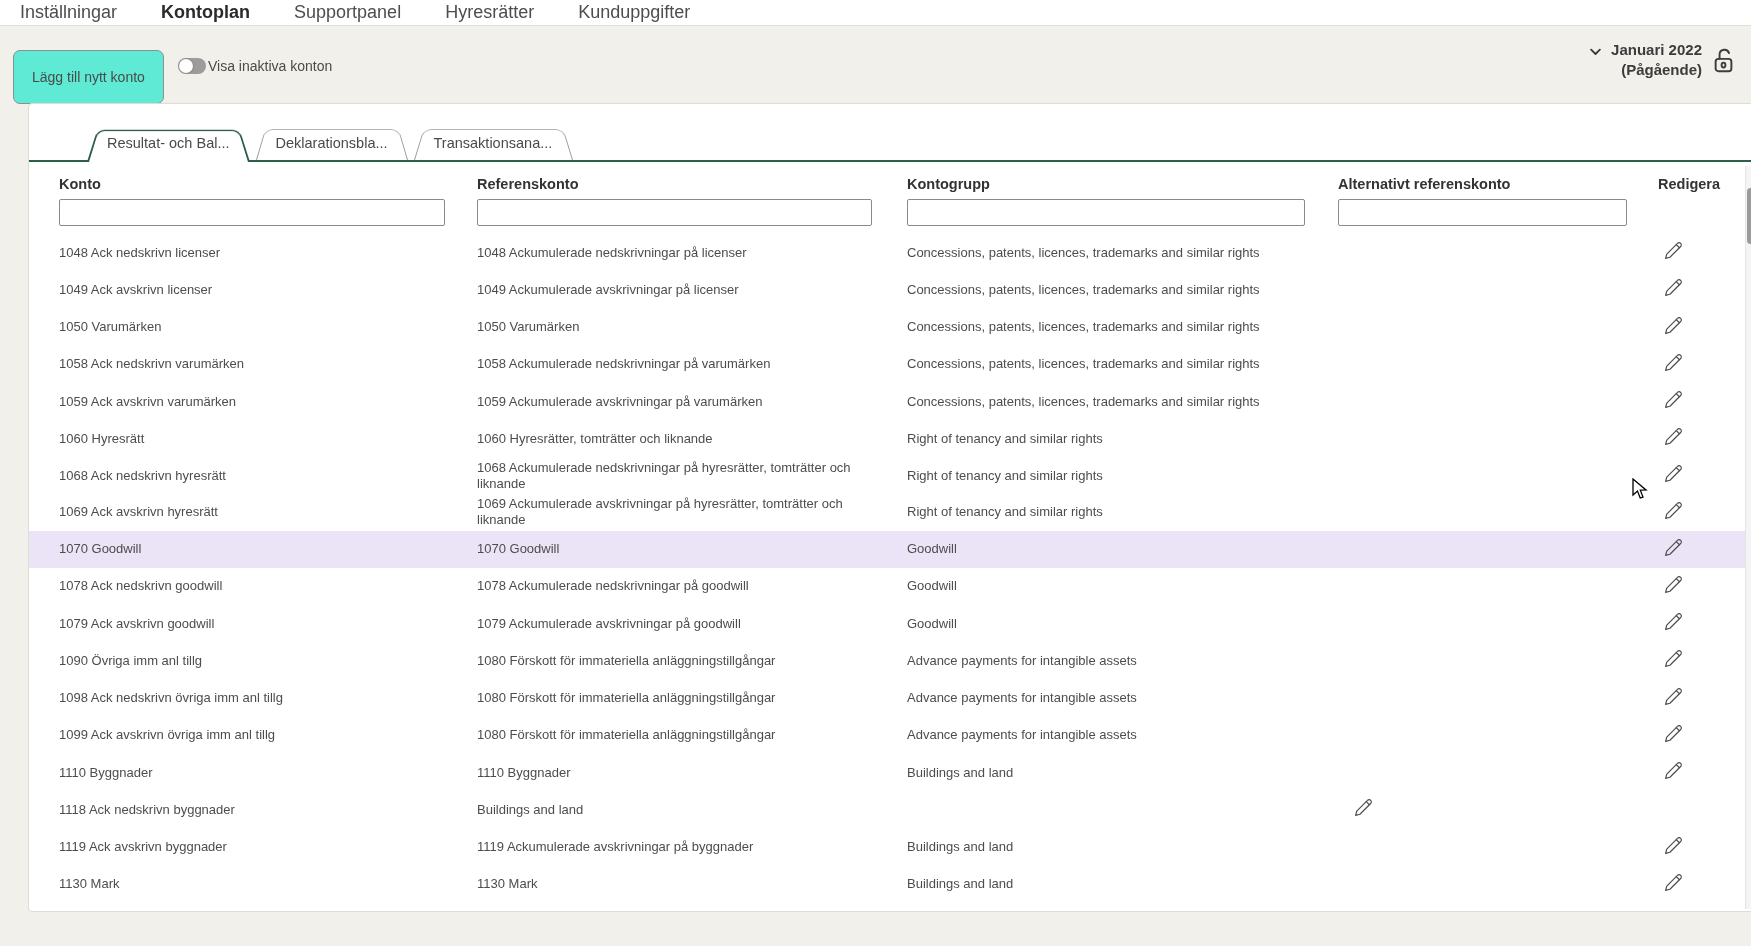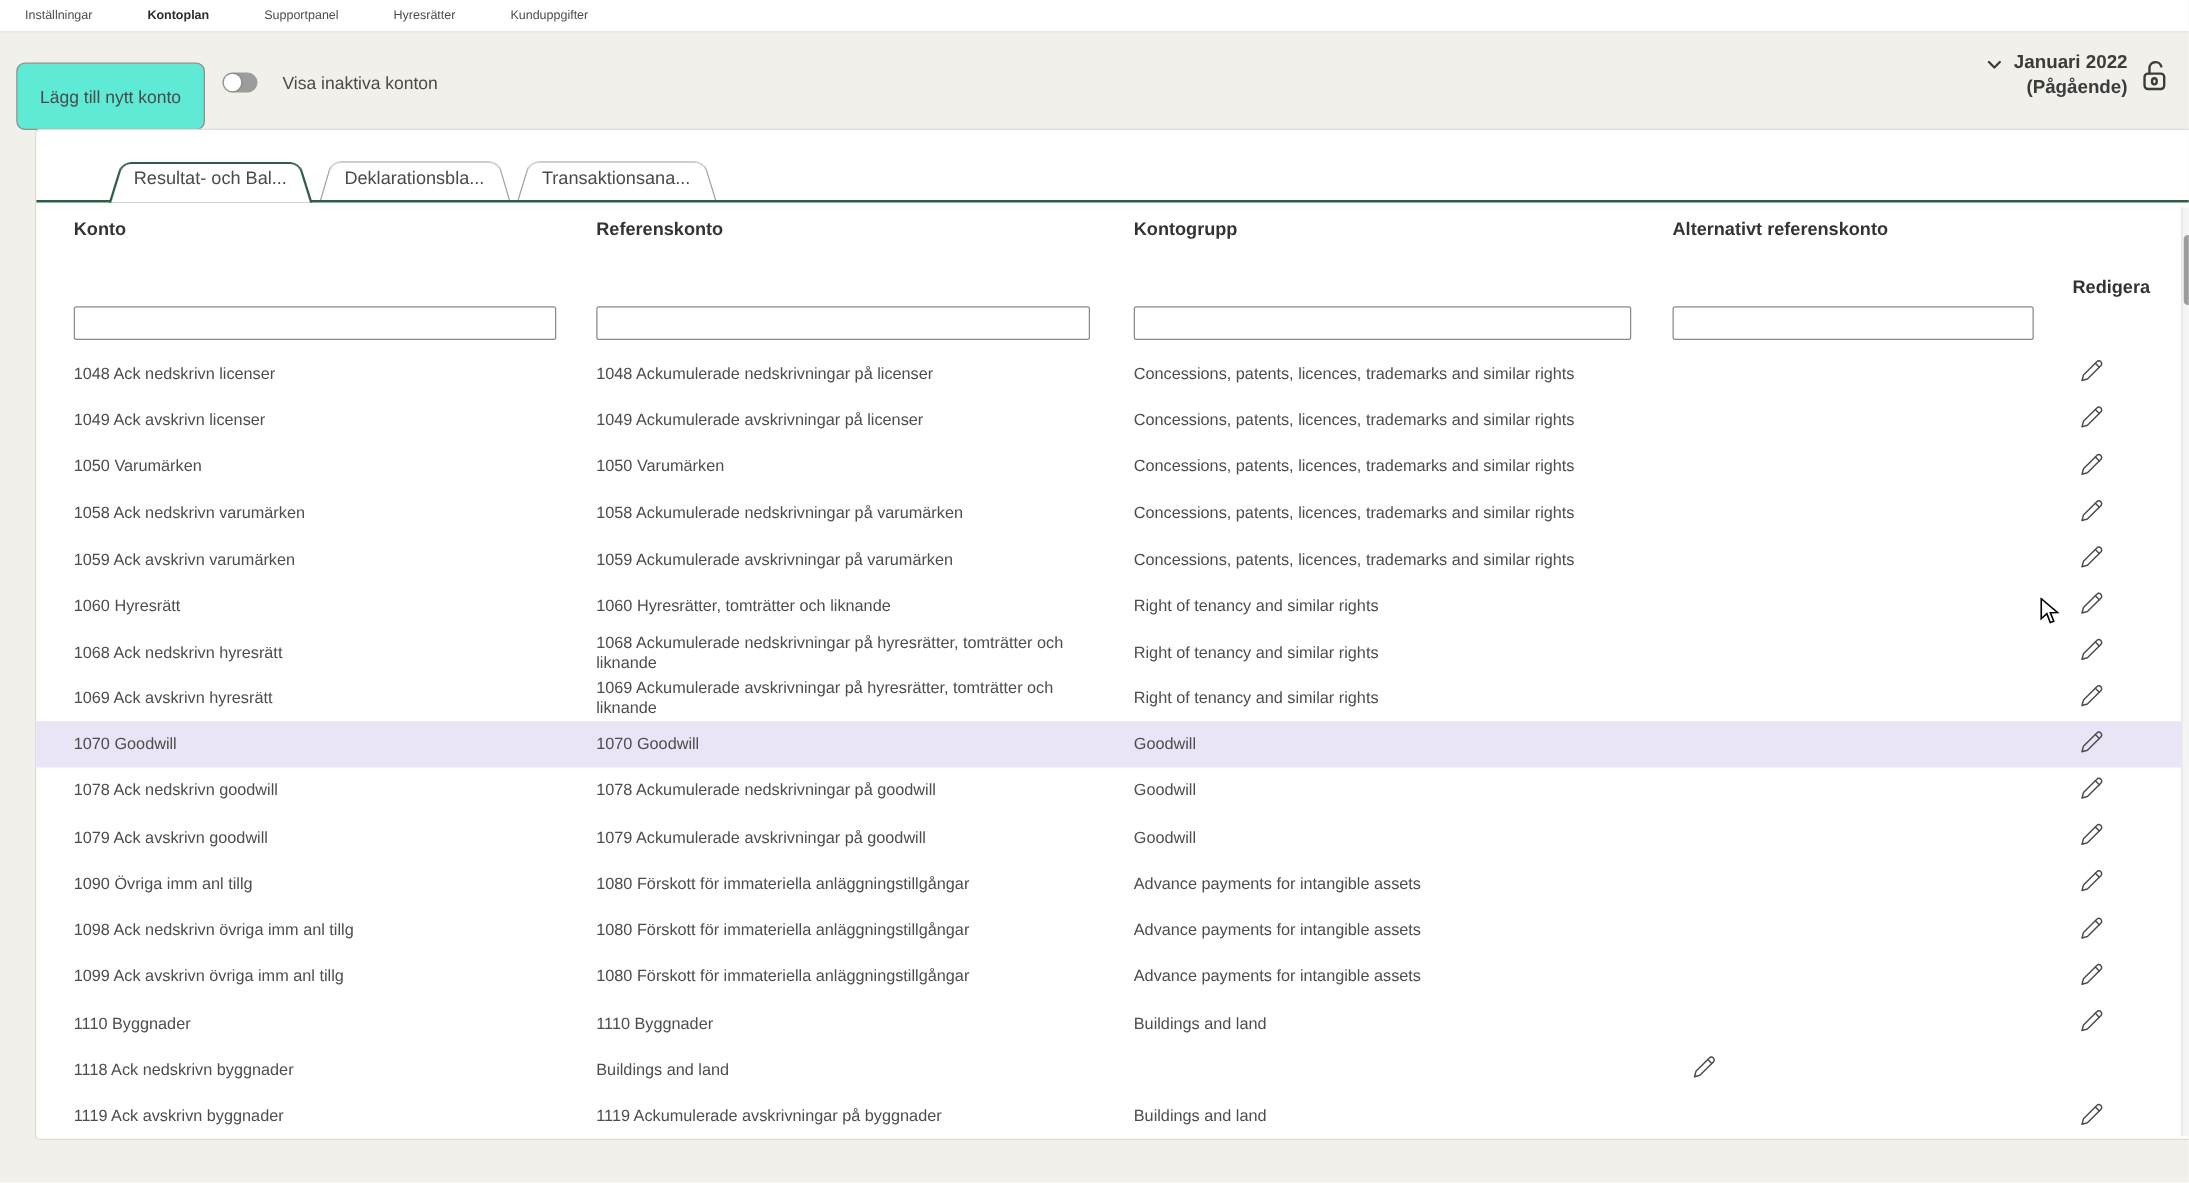--- a/index.html
+++ b/index.html
@@ -8,34 +8,34 @@
     width:1751px; height:946px; position:relative; overflow:hidden;
     background:#f1f0ea;
     font-family:"Liberation Sans","DejaVu Sans",sans-serif;
     color:#4a4a4a;
   }
 
   
   .top-nav {
     height:26px; background:#ffffff; border-bottom:1px solid #e0dfda;
     display:flex; align-items:center; gap:44px; padding-left:20px;
-    font-size:10px; color:#4d4d4d;
+    font-size:18px; color:#4d4d4d;
   }
   .nav-item { cursor:pointer; white-space:nowrap; }
   .nav-item.active { font-weight:bold; color:#2b2b2b; }
 
   
   .toolbar { position:relative; height:70px; }
   .btn-add {
     position:absolute; left:13px; top:24px;
     background:#5eead4; border:1px solid #8f8f8f; border-radius:7px;
     padding:18px 18px; font-size:14px; color:#4a4a4a;
     font-family:inherit; cursor:pointer;
   }
-  .toggle-wrap { position:absolute; left:178px; top:32px; display:flex; align-items:center; gap:20px; }
+  .toggle-wrap { position:absolute; left:178px; top:32px; display:flex; align-items:center; gap:2px; }
   .toggle {
     width:28px; height:16px; border-radius:9px; background:#9c9c9c; position:relative; cursor:pointer;
   }
   .toggle .knob {
     position:absolute; left:1px; top:1px; width:14px; height:14px; border-radius:50%;
     background:#ffffff; box-shadow:0 0 2px rgba(0,0,0,.4);
   }
   .toggle-label { font-size:14px; color:#4a4a4a; }
   .period-wrap {
     position:absolute; right:14px; top:14px;
@@ -69,21 +69,21 @@
   .tab.active::before {
     bottom:-2px; border:2px solid #2d5f47; border-bottom:none;
   }
 
   
   .grid-cols {
     display:grid;
     grid-template-columns:418px 430px 431px 310px 1fr;
   }
   .table-head { padding:14px 10px 0 30px; font-size:14.5px; font-weight:bold; color:#333; }
-  .table-head .col-edit { padding-left:10px;margin-top:46px; }
+  .table-head .col-edit { padding-left:10px; }
   .filter-row { padding:7px 10px 8px 30px; }
   .filter-row input {
     height:27px; border:1px solid #8a8a8a; border-radius:2px; background:#fff;
     font-family:inherit; font-size:13px; padding:0 6px;
   }
   .fi1{ width:386px; } .fi2{ width:395px; } .fi3{ width:398px; } .fi4{ width:289px; }
 
   .table-row { padding:7px 10px 7px 30px; font-size:13px; color:#4d4d4d; }
   .table-row.compact { padding-top:2px; padding-bottom:2px; }
   .table-row.highlighted { background:#eae4f6; }

